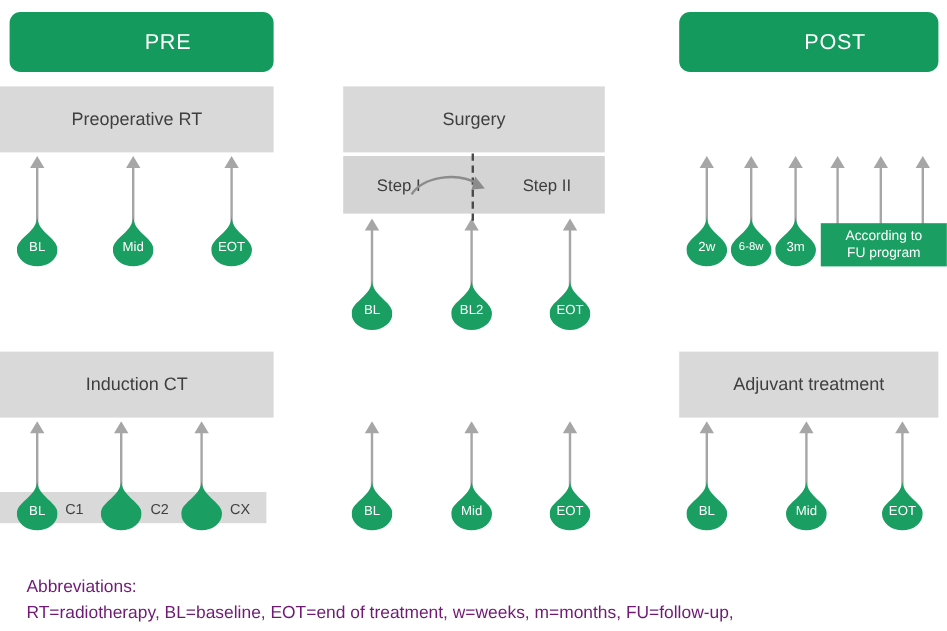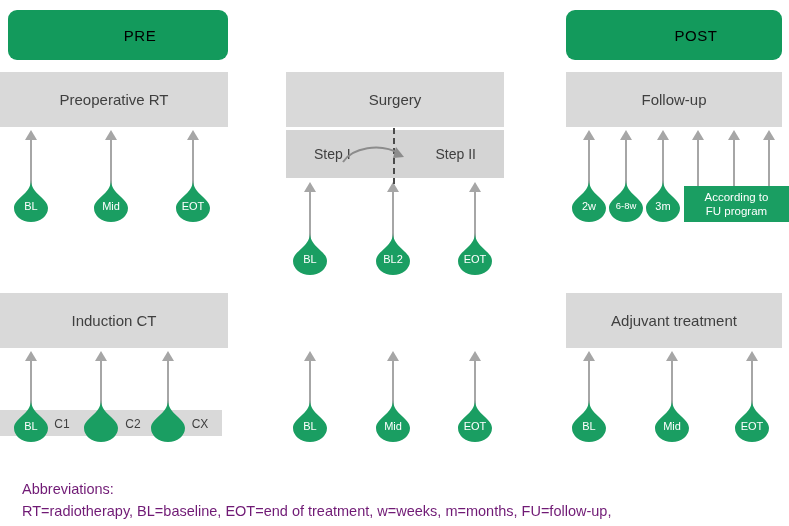--- a/index.html
+++ b/index.html
@@ -22,22 +22,22 @@
     left: 0; top: 0;
     width: 789px;
     height: 526px;
   }
 
   
   .pill {
     position: absolute;
     background: #139A5C;
     border-radius: 9px;
-    color: #000000;
-    font-size: 15px;
+    color: #ffffff;
+    font-size: 18px;
     letter-spacing: 0.6px;
     display: flex;
     align-items: center;
     justify-content: center;
     box-sizing: border-box;
     padding-left: 44px;
   }
 
   
   .gbox {
@@ -170,23 +170,20 @@
   <div class="gbox sub" style="left:286px; top:130px; width:218px; height:48px;">
     <span class="step-label">Step I</span>
     <span class="step-label">Step II</span>
   </div>
   <div class="dashed-div" style="left:393px; top:128px; height:56px;"></div>
   <svg class="curve-arrow" style="left:340px; top:136px;" width="76" height="34" viewBox="0 0 76 34">
     <path d="M3,26 C12,12 40,6 60,18" fill="none" stroke="#8c8c8c" stroke-width="2"></path>
     <path d="M64,21 L56,11 L53,22 Z" fill="#8c8c8c"></path>
   </svg>
 
-  <div class="gbox" style="left:566px; top:72px; width:216px; height:55px;">
-    <span>Follow-up</span>
-  </div>
 
   <svg class="arrow" style="left:24px; top:130px;" width="14" height="58" viewBox="0 0 14 58">
     <line x1="7" y1="58" x2="7" y2="6" stroke="#a6a6a6" stroke-width="2"></line>
     <path d="M7,0 L13,10 L1,10 Z" fill="#a6a6a6"></path>
   </svg>
   <svg class="arrow" style="left:104px; top:130px;" width="14" height="58" viewBox="0 0 14 58">
     <line x1="7" y1="58" x2="7" y2="6" stroke="#a6a6a6" stroke-width="2"></line>
     <path d="M7,0 L13,10 L1,10 Z" fill="#a6a6a6"></path>
   </svg>
   <svg class="arrow" style="left:186px; top:130px;" width="14" height="58" viewBox="0 0 14 58">

